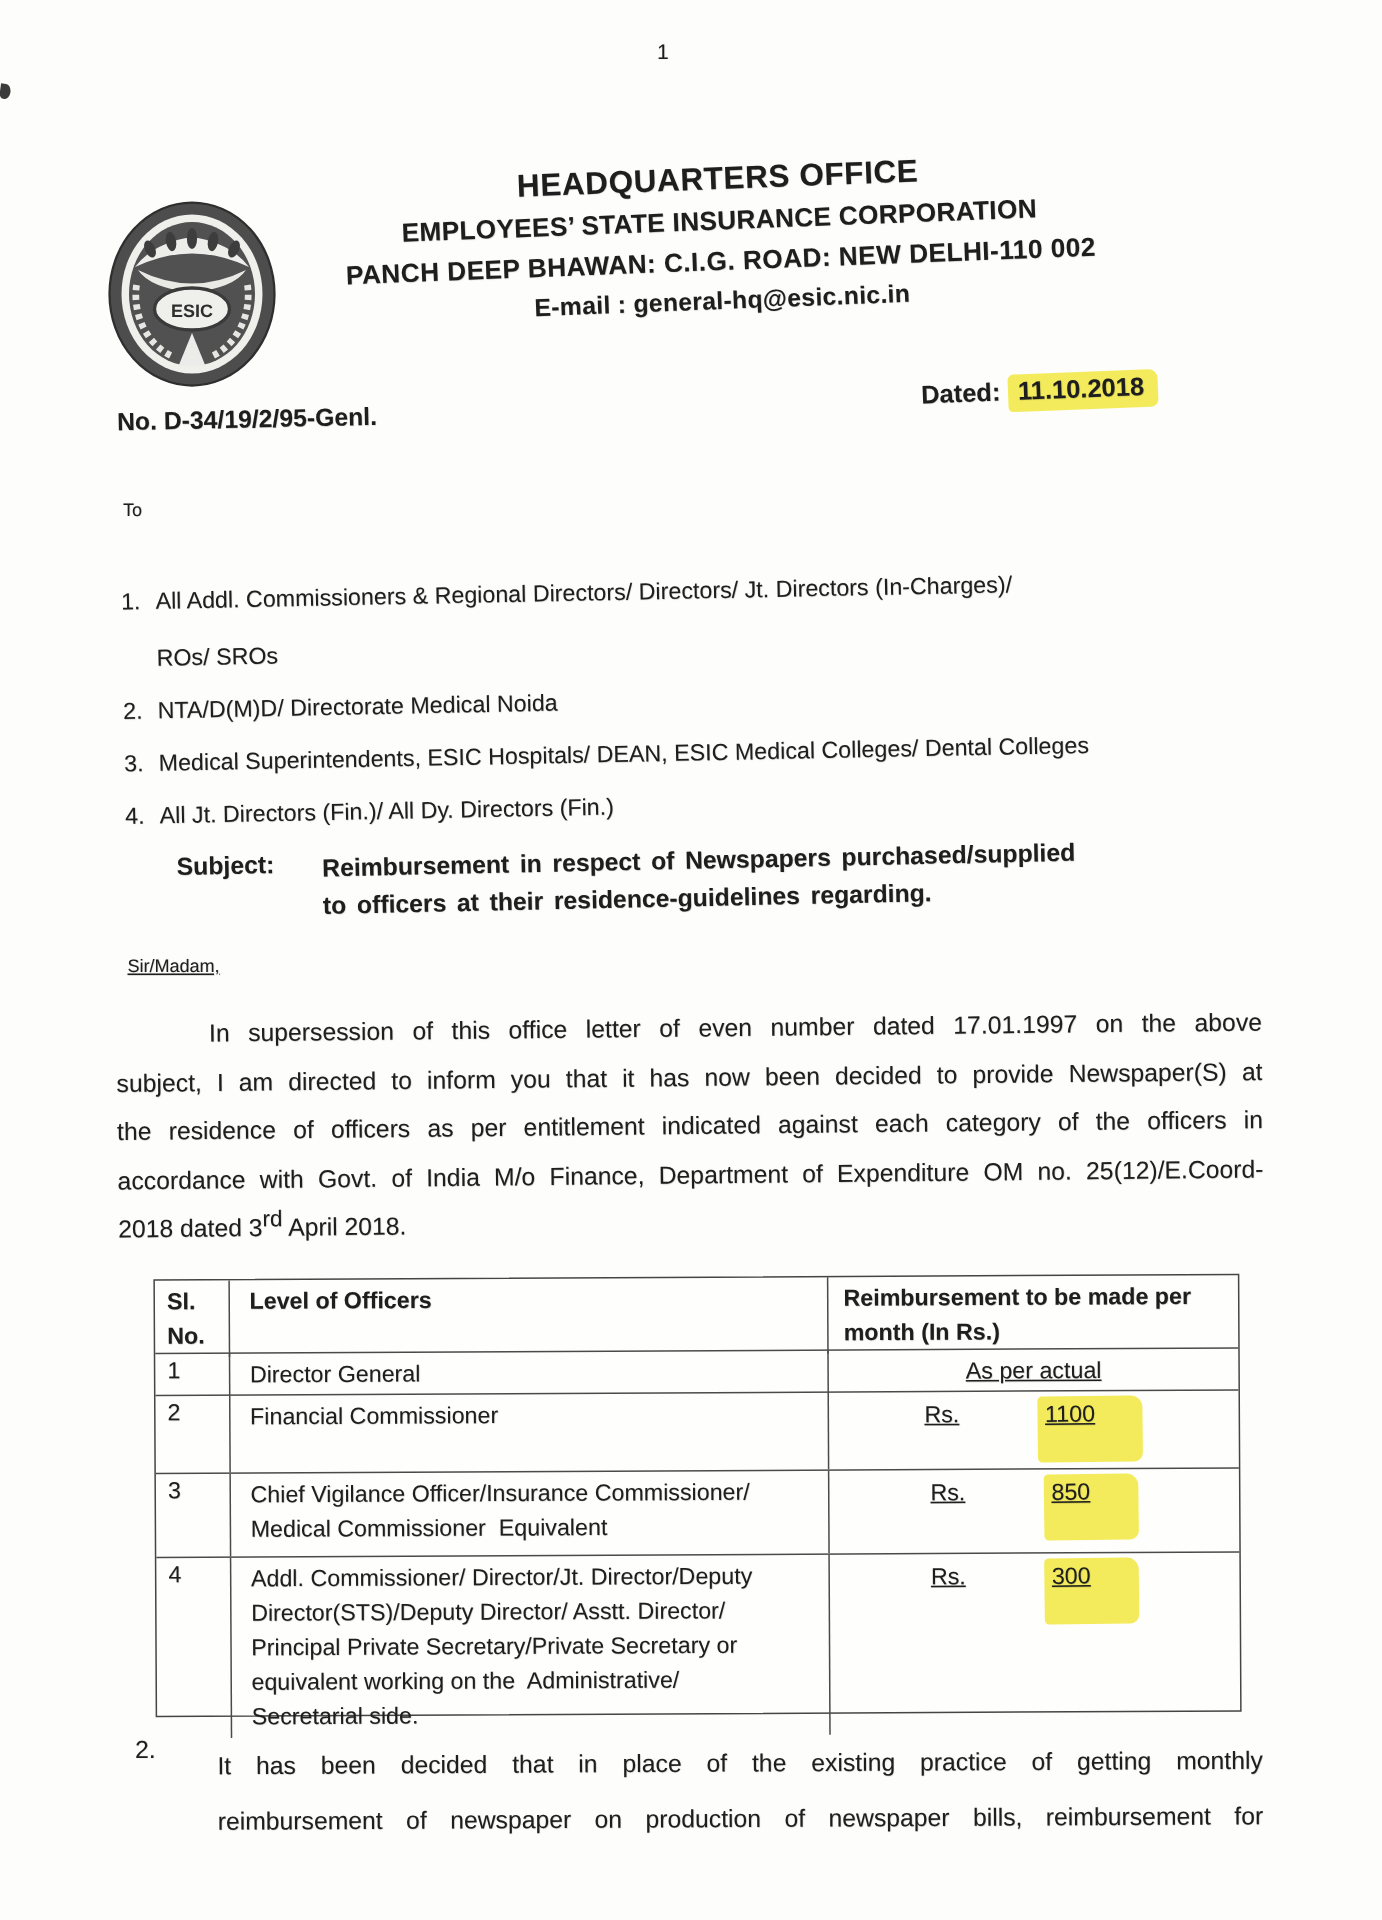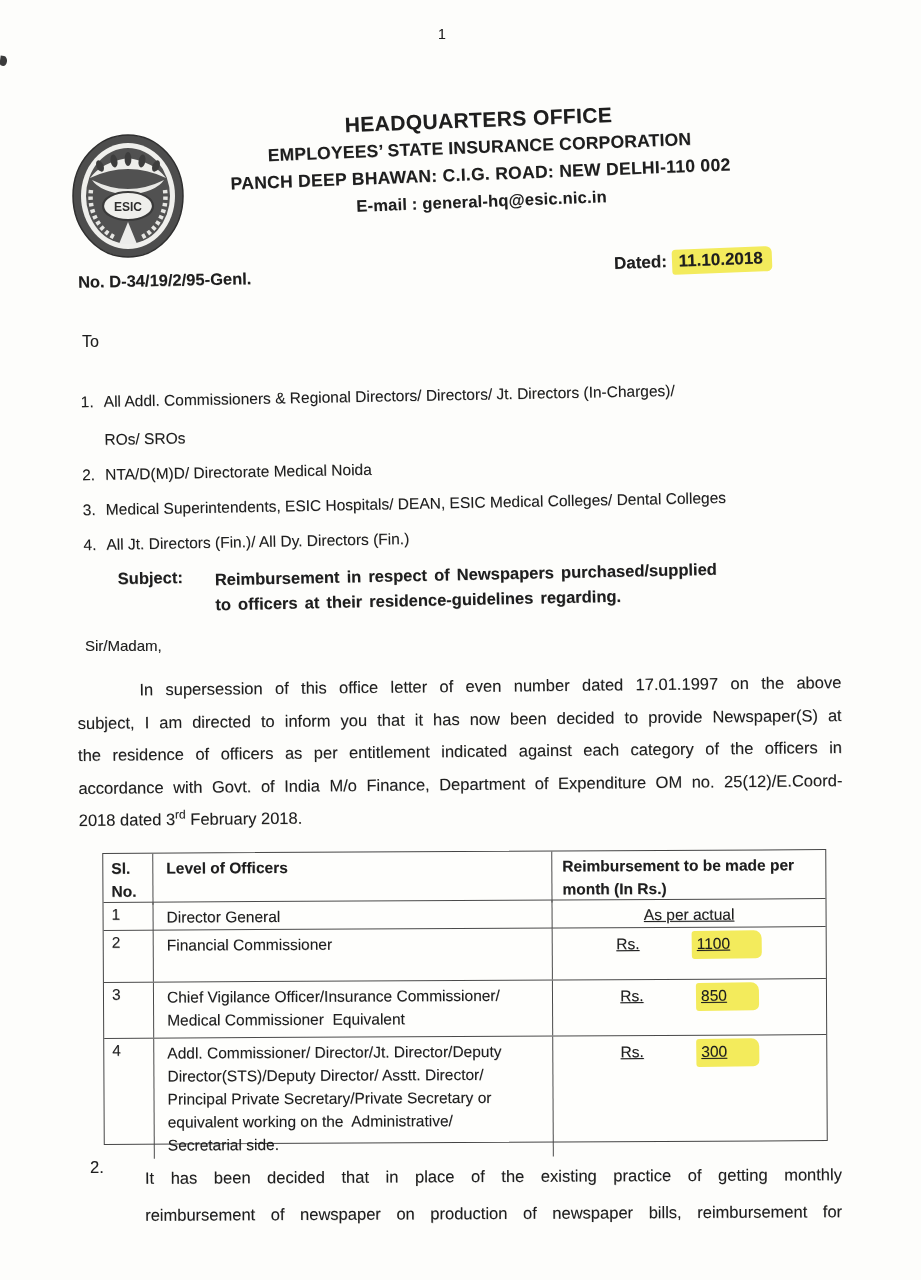--- a/index.html
+++ b/index.html
@@ -43,21 +43,21 @@
   .date-line{
     left:614px; top:251px; font-size:17px; font-weight:bold;
     transform:rotate(-2.2deg); white-space:nowrap;
   }
   .hl-date{
     background:#f3eb5c;
     padding:2px 9px 4px 7px;
     border-radius:4px 6px 5px 3px;
   }
 
-  .to-label{ left:82px; top:333px; font-size:16px; }
+  .to-label{ left:82px; top:333px; font-size:12px; }
 
   .recipients{
     left:82px; top:383px; width:760px;
     font-size:15.5px;
     transform:rotate(-1.1deg);
   }
   .recipient{ display:flex; line-height:24px; }
   .recipient .num{ width:23px; flex:none; }
   .recipient .rlines{ flex:1; }
   .recipient .rline2{ margin-top:14px; }
@@ -65,34 +65,34 @@
 
   .subject-block{
     left:118px; top:562px; width:700px;
     display:flex;
     font-weight:bold; font-size:16.5px;
     transform:rotate(-1.2deg);
   }
   .subject-label{ width:97px; flex:none; }
   .subject-text{ flex:1; line-height:25px; word-spacing:2.5px; }
 
-  .sir-line{ left:85px; top:637px; font-size:15px; }
+  .sir-line{ left:85px; top:637px; font-size:12px;text-decoration:underline; }
 
   .para1{
     left:78px; top:670px; width:764px;
     font-size:16.5px;
     transform:rotate(-0.6deg);
   }
   .para1 .jline{
     text-align:justify; text-align-last:justify;
     line-height:32.5px; height:32.5px; overflow:hidden;
   }
   .para1 .jline.first{ padding-left:62px; }
   .para1 .lastline{ line-height:32.5px; }
-  .para1 sup{ font-size:12px; line-height:0; }
+  .para1 sup{ font-size:15px; line-height:0; }
 
   .officers-table{
     left:103px; top:851px; width:724px;
     font-size:15.5px;
     border:1.4px solid #454545;
     transform:rotate(-0.3deg);
     box-sizing:border-box;
     background:rgba(255,255,255,0.4);
   }
   .tr{ display:grid; grid-template-columns:49px 399px 276px; }
@@ -105,21 +105,21 @@
   .thead .c3{ text-align:left; padding-left:10px; }
   .tr.hrow{ height:48px; }
   .tr.r1{ height:27px; }
   .tr.r2{ height:51px; }
   .tr.r3{ height:55px; }
   .tr.r4{ height:105px; }
   .cell-line{ white-space:pre-wrap; line-height:23px; }
   .amt{ line-height:23px;text-decoration:underline; }
   .hl-amt{
     background:#f3eb5c;
-    padding:1px 32px 4px 5px;
+    padding:1px 32px 20px 5px;
     border-radius:3px 8px 6px 3px;
     display:inline-block;
     transform:rotate(-0.4deg);
     margin-left:48px;
   }
 
   .para2-num{ left:90px; top:1158px; font-size:16.5px; }
   .para2{
     left:145px; top:1158px; width:697px;
     font-size:16.5px;
@@ -213,21 +213,21 @@
     </span>
   </div>
 
   <div class="abs sir-line ink">Sir/Madam,</div>
 
   <div class="abs para1 ink">
     <div class="jline first">In supersession of this office letter of even number dated 17.01.1997 on the above</div>
     <div class="jline">subject, I am directed to inform you that it has now been decided to provide Newspaper(S) at</div>
     <div class="jline">the residence of officers as per entitlement indicated against each category of the officers in</div>
     <div class="jline">accordance with Govt. of India M/o Finance, Department of Expenditure OM no. 25(12)/E.Coord-</div>
-    <div class="lastline"><span>2018 dated 3</span><sup>rd</sup><span> February 2018.</span></div>
+    <div class="lastline"><span>2018 dated 3</span><sup>rd</sup><span> April 2018.</span></div>
   </div>
 
   <div class="abs officers-table ink">
     <div class="tr hrow thead">
       <div class="td c1">
         <div class="cell-line">Sl.</div>
         <div class="cell-line">No.</div>
       </div>
       <div class="td c2">
         <div class="cell-line">Level of Officers</div>

